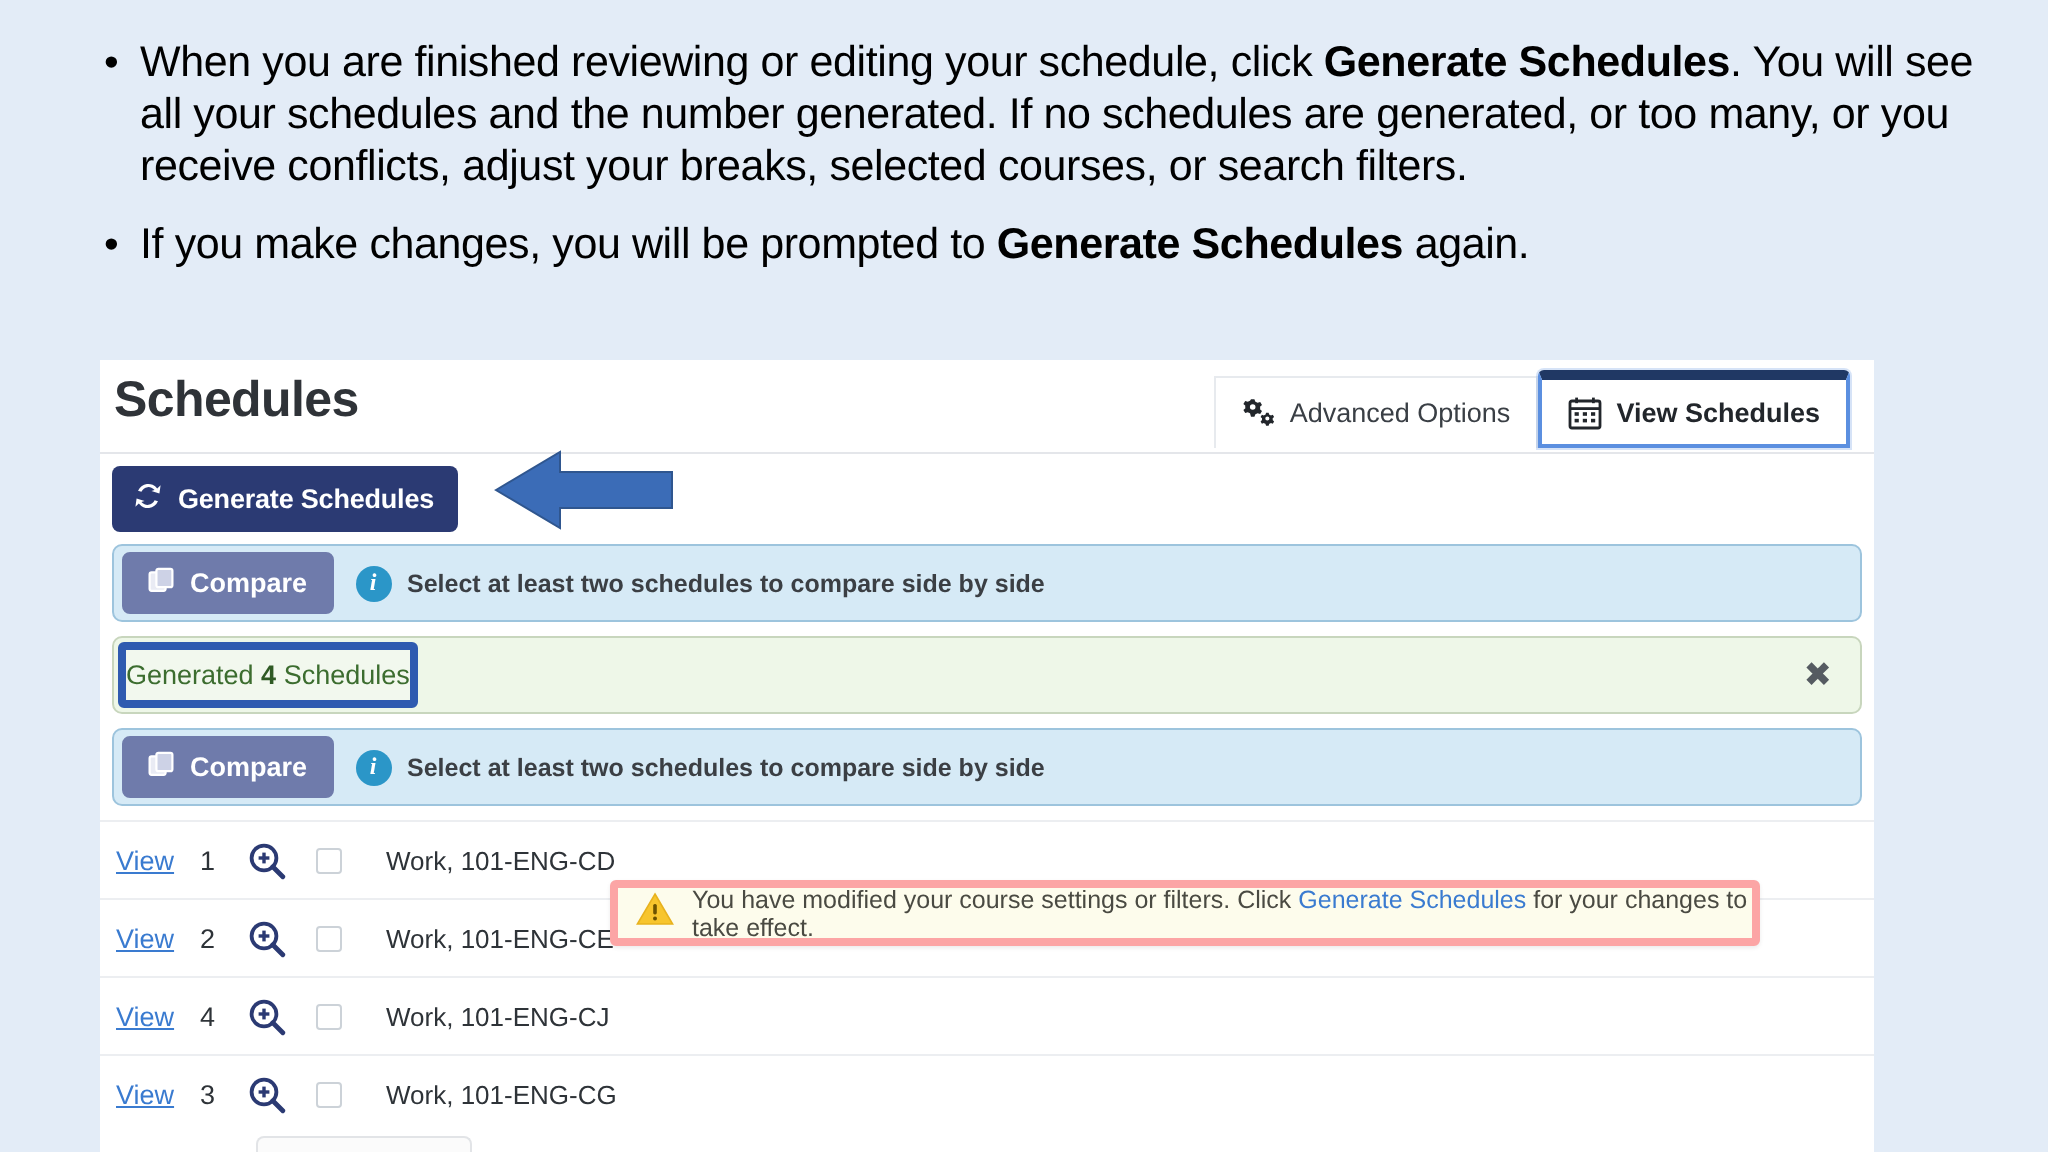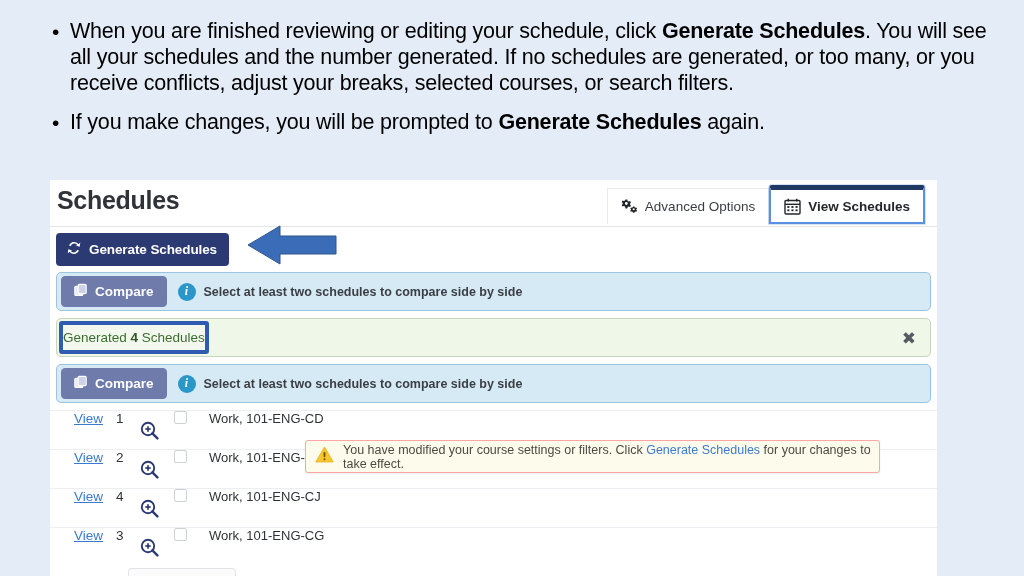--- a/index.html
+++ b/index.html
@@ -130,43 +130,43 @@
     position: absolute; right: 14px; top: 50%;
     transform: translateY(-50%);
     font-size: 17px; font-weight: bold; color: #555b61;
     font-family: "DejaVu Sans", sans-serif;
   }
 
   
   .rows { margin-top: 6px; }
   .srow {
     position: relative;
-    display: flex; 
+    display: flex; align-items: center;
     height: 39px;
     border-top: 1px solid #eceef1;
-    padding-left: 24px;
+    padding-left: 8px;
   }
   .srow:first-child { border-top: 1px solid #eceef1; }
   .view-link { width: 42px; color: #3a7bd0; font-size: 13.5px; }
   .row-num { width: 24px; color: #2e3338; font-size: 13.5px; }
   .mag { width: 34px; display: flex; align-items: center; }
   .chk {
     width: 13px; height: 13px;
     border: 1px solid #ccd2d8; border-radius: 2px;
     background: #fff; margin-right: 22px;
   }
   .row-label { font-size: 13px; color: #2e3338; }
 
   
   .warn {
     position: absolute;
     left: 255px; top: 260px;
     width: 575px; height: 33px;
     background: #fdfcec;
-    border: 1px solid #fca5a5;
+    border: 4px solid #fca5a5;
     border-radius: 3px;
     display: flex; align-items: center;
     padding-left: 9px; gap: 9px;
     box-shadow: 0 1px 2px rgba(0,0,0,.08);
   }
   .warn-text { font-size: 12.5px; color: #4a4a42; }
   .warn-text a { color: #3a7bd0; text-decoration: none; }
 
   
   .stub {

